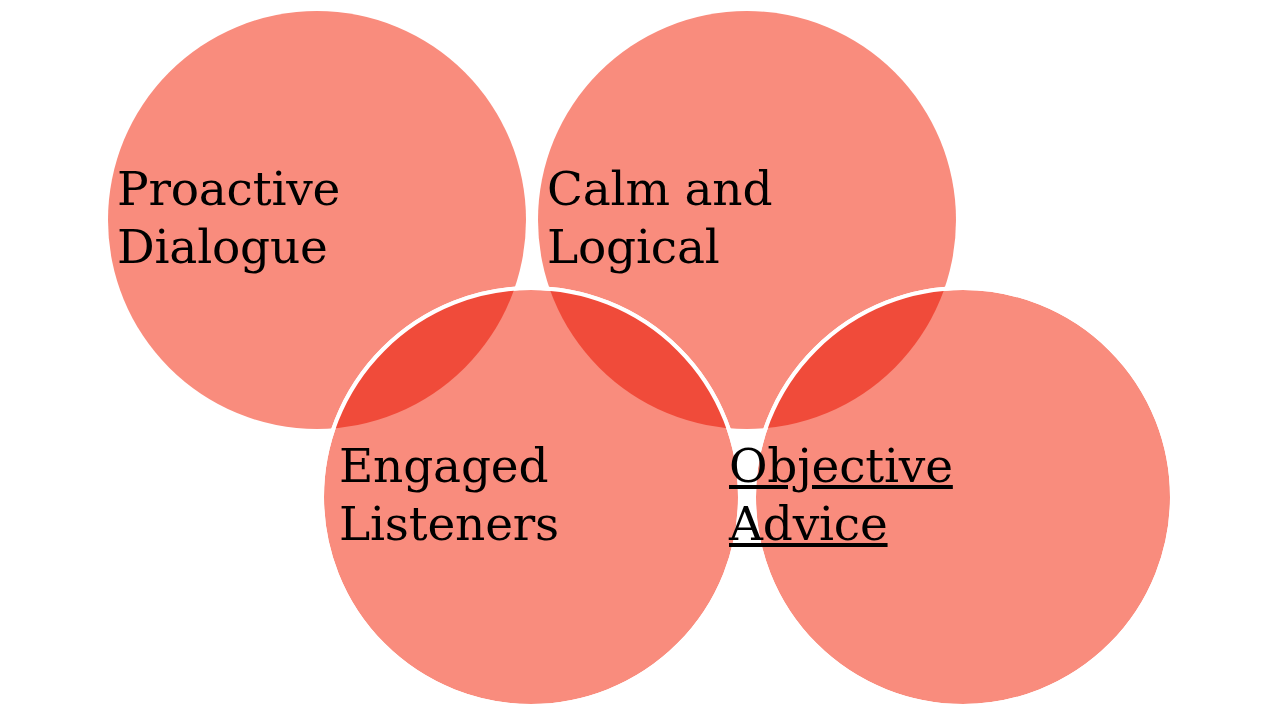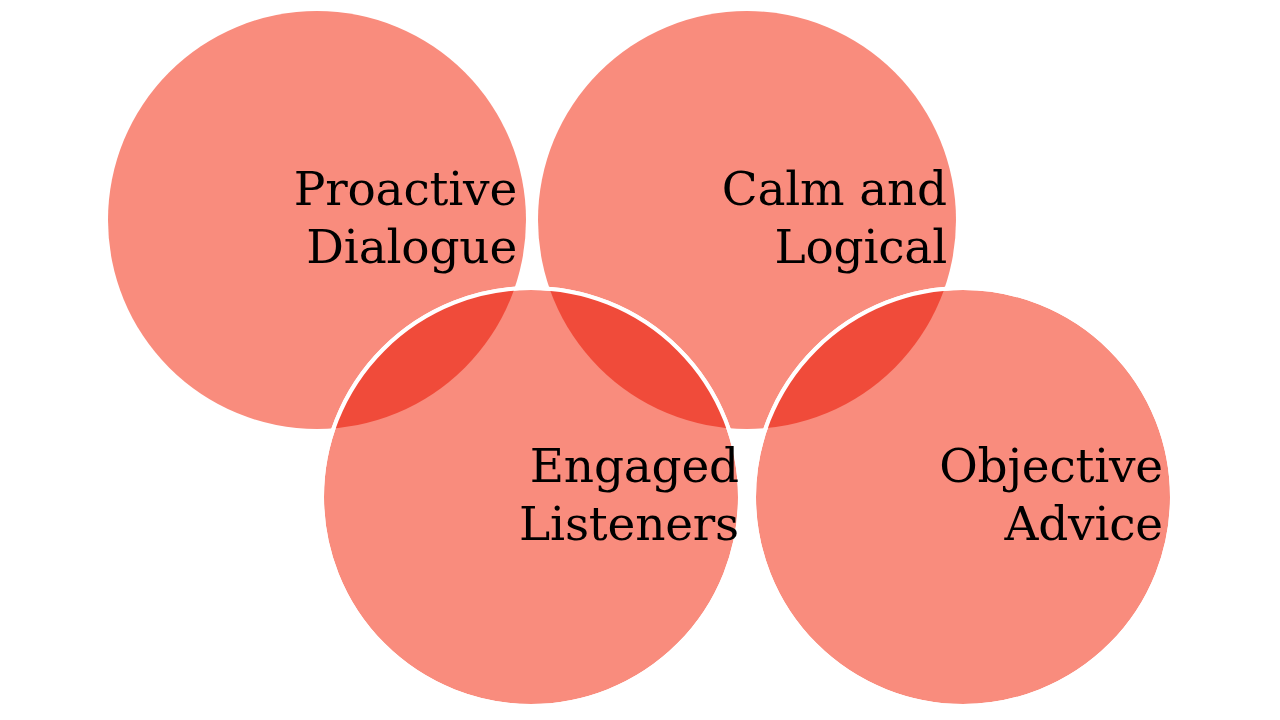--- a/index.html
+++ b/index.html
@@ -22,21 +22,21 @@
   #venn-svg {
     position: absolute;
     left: 0;
     top: 0;
     width: 1280px;
     height: 720px;
     display: block;
   }
   .venn-label {
     position: absolute;
-    text-align: right;
+    text-align: left;
     color: #000000;
     font-family: "DejaVu Serif", "Liberation Serif", serif;
     font-weight: 400;
     font-size: 47px;
     line-height: 58px;
     letter-spacing: -0.2px;
     white-space: pre-line;
     pointer-events: none;
     -webkit-font-smoothing: antialiased;
   }
@@ -83,16 +83,16 @@
 
   <div class="venn-label" style="left:117px; top:160px; width:400px;">Proactive
 Dialogue</div>
 
   <div class="venn-label" style="left:547px; top:160px; width:400px;">Calm and
 Logical</div>
 
   <div class="venn-label" style="left:339px; top:437px; width:400px;">Engaged
 Listeners</div>
 
-  <div class="venn-label" style="left:763px; top:437px; width:400px;">Objective
+  <div class="venn-label" style="left:729px; top:437px; width:400px;text-decoration:underline;">Objective
 Advice</div>
 
 </div>
 
 </body></html>

